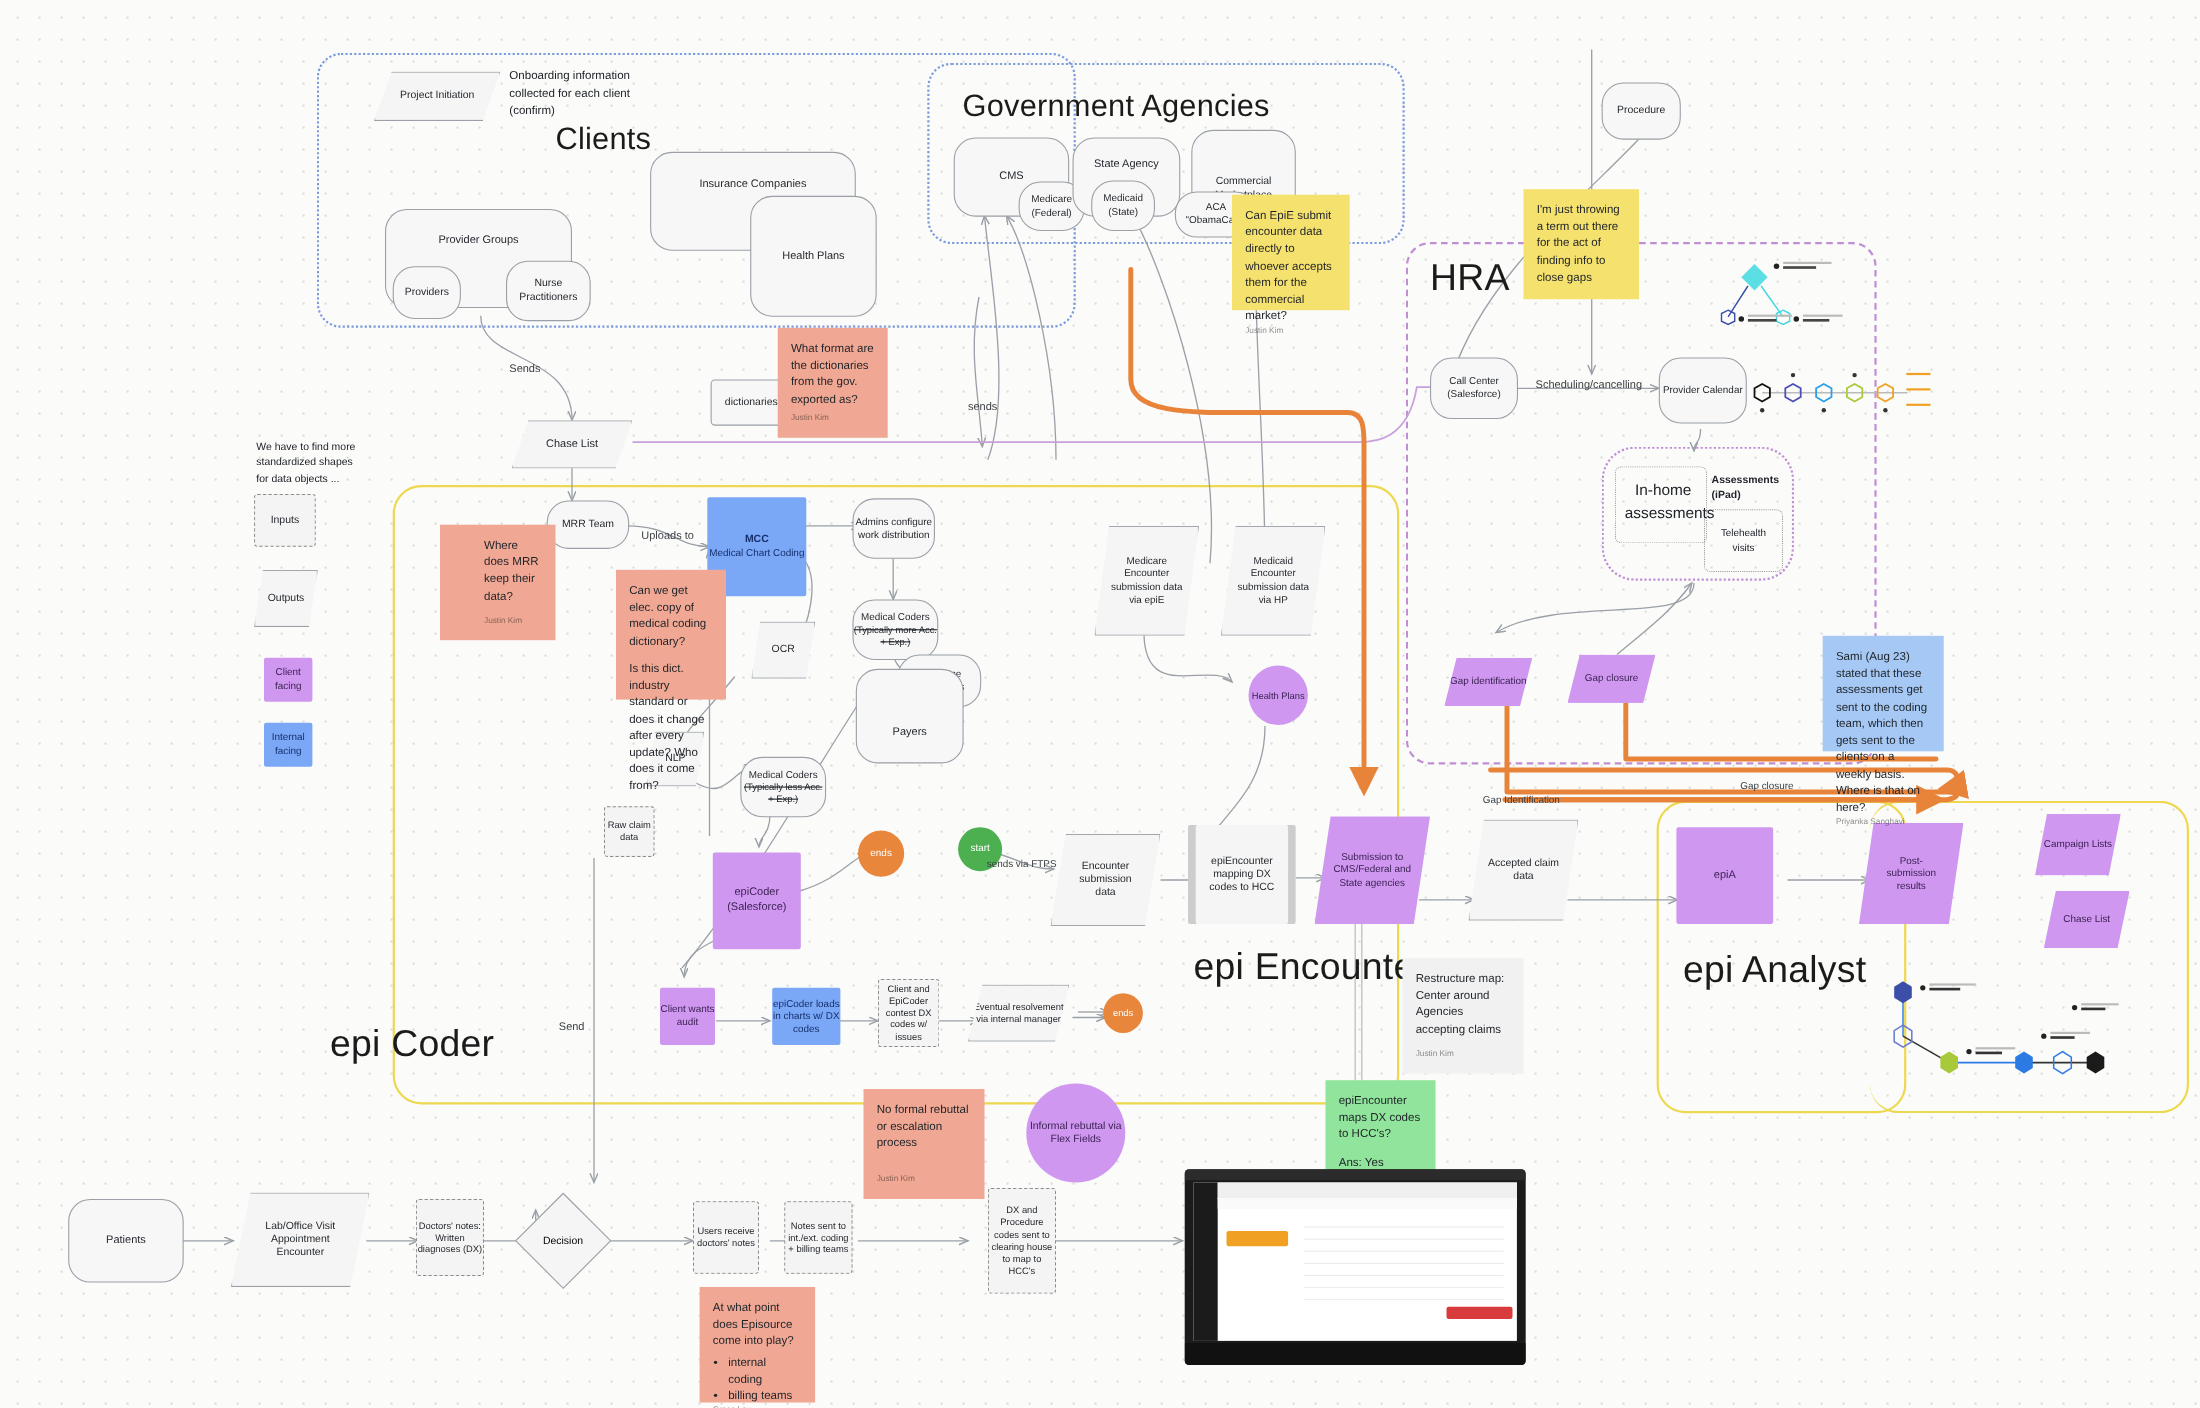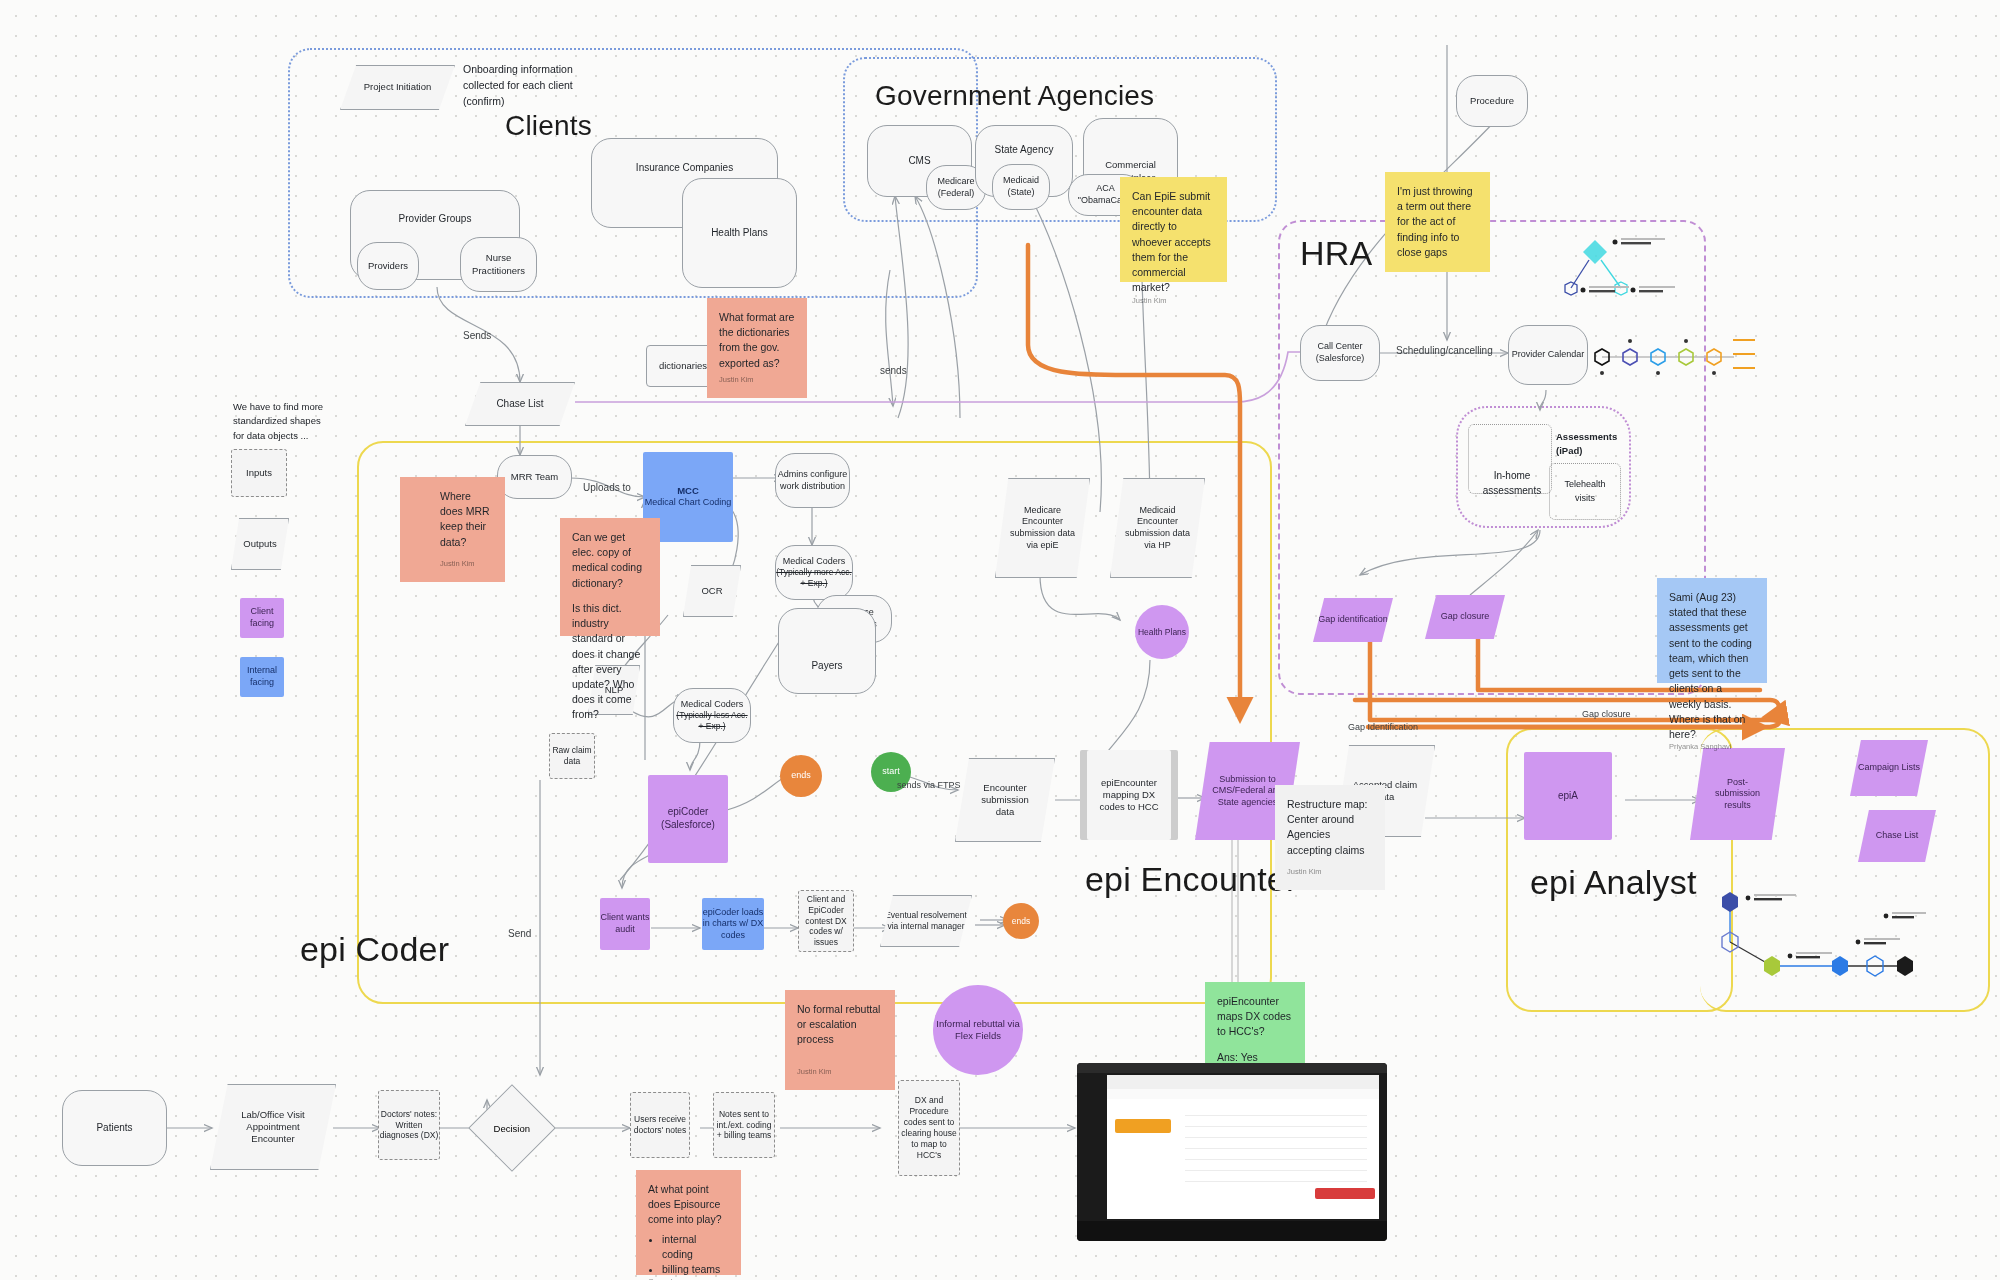--- a/index.html
+++ b/index.html
@@ -281,21 +281,21 @@
     <span class="lbl">Procedure</span>
   </div>
   <div class="node rrect" style="left:1300px;top:325px;width:80px;height:56px;font-size:9px;">
     <span class="lbl">Call Center (Salesforce)</span>
   </div>
   <div class="edge-label" style="left:1396px;top:345px;">Scheduling/cancelling</div>
   <div class="node rrect" style="left:1508px;top:325px;width:80px;height:60px;font-size:9px;">
     <span class="lbl">Provider Calendar</span>
   </div>
   <div class="note-text bold" style="left:1556px;top:430px;width:70px;font-size:9.5px;">Assessments (iPad)</div>
-  <div class="note-text" style="left:1477px;top:468px;width:70px;font-size:10px;text-align:center;">In-home assessments</div>
+  <div class="note-text" style="left:1477px;top:435px;width:70px;font-size:14px;text-align:center;">In-home assessments</div>
   <div class="note-text" style="left:1556px;top:478px;width:58px;font-size:9px;text-align:center;">Telehealth visits</div>
   <div class="node purple-para" style="left:1313px;top:598px;width:80px;height:44px;font-size:9px;">
     <span class="lbl para-inner">Gap identification</span>
   </div>
   <div class="node purple-para" style="left:1425px;top:595px;width:80px;height:44px;font-size:9px;">
     <span class="lbl para-inner">Gap closure</span>
   </div>
 
   <div class="node rrect-plain" style="left:646px;top:345px;width:74px;height:42px;font-size:9.5px;">
     <span class="lbl">dictionaries</span>
@@ -454,21 +454,21 @@
     </div>
     <div class="author"></div>
   </div>
 
 
   <div class="sticky lblue" style="left:1657px;top:578px;width:110px;height:105px;">
     <div class="body">Sami (Aug 23) stated that these assessments get sent to the coding team, which then gets sent to the clients on a weekly basis. Where is that on here?</div>
     <div class="author">Priyanka Sanghavi</div>
   </div>
 
-  <div class="sticky grey" style="left:1275px;top:785px;width:110px;height:105px;">
+  <div class="sticky grey" style="left:1275px;top:871px;width:110px;height:105px;">
     <div class="body">Restructure map: Center around Agencies accepting claims</div>
     <div class="author">Justin Kim</div>
   </div>
 
   <div class="sticky salmon" style="left:785px;top:990px;width:110px;height:100px;">
     <div class="body">No formal rebuttal or escalation process</div>
     <div class="author">Justin Kim</div>
   </div>
 
   <div class="sticky green" style="left:1205px;top:982px;width:100px;height:100px;">

